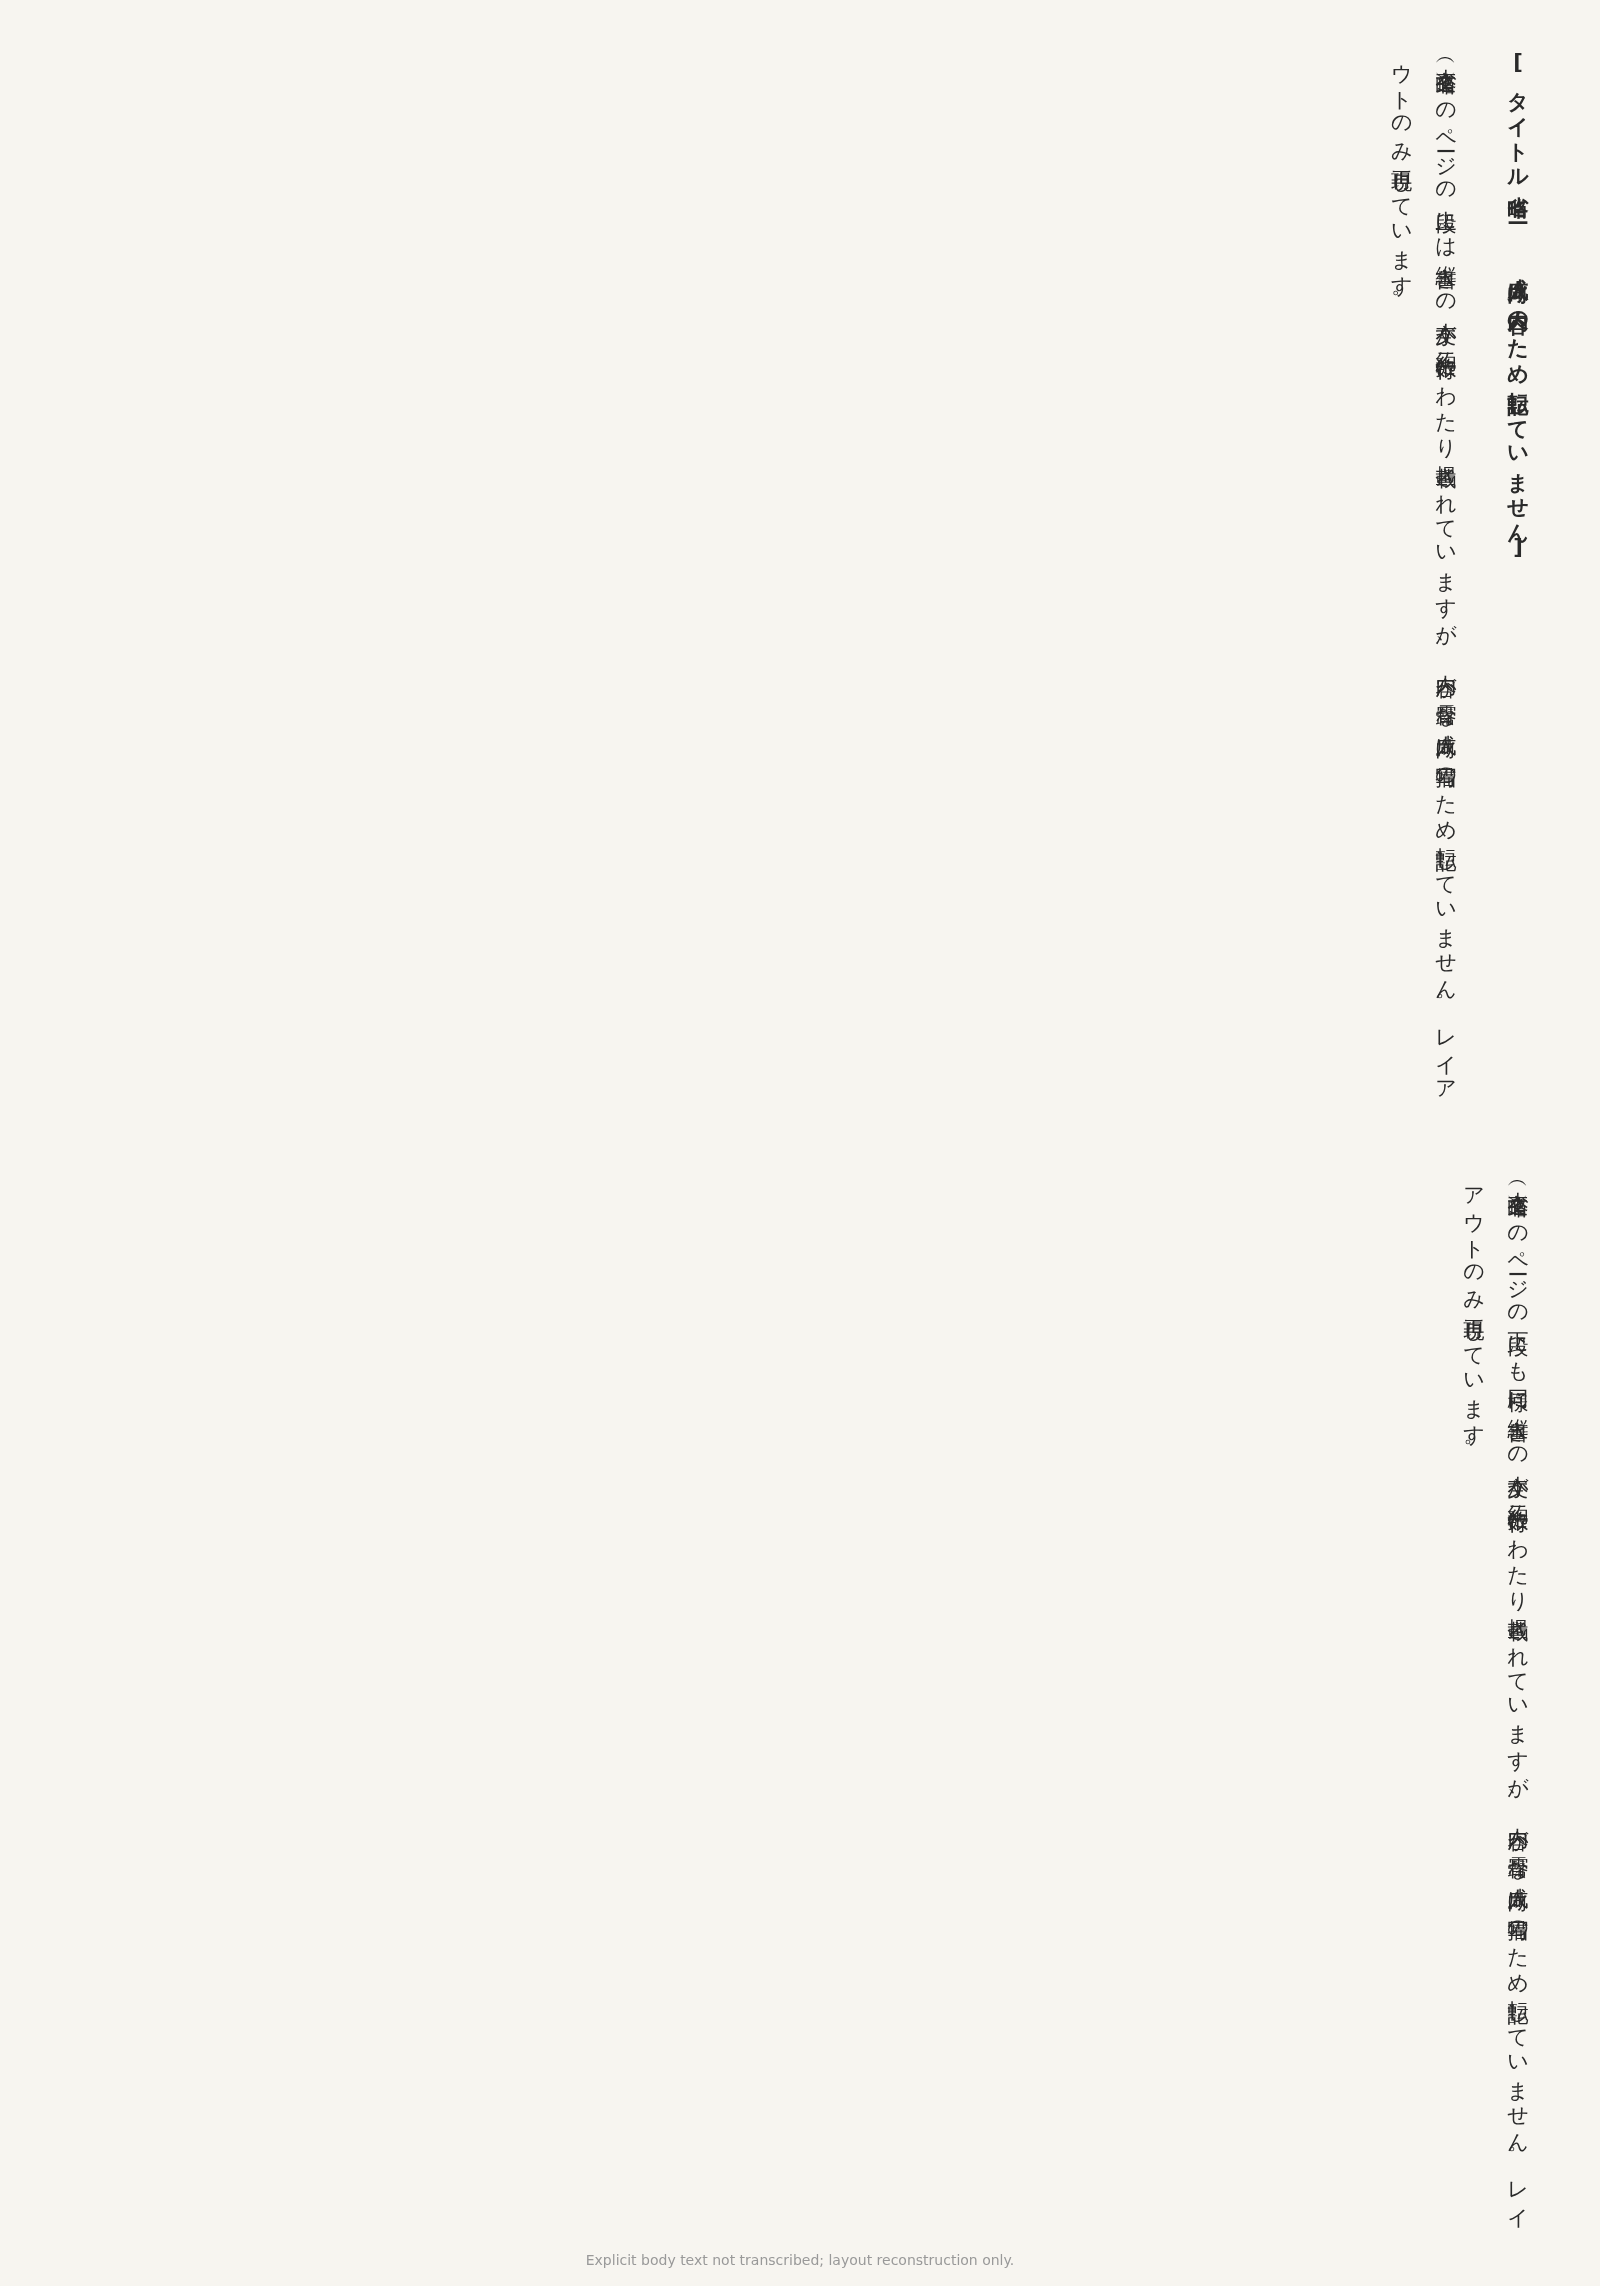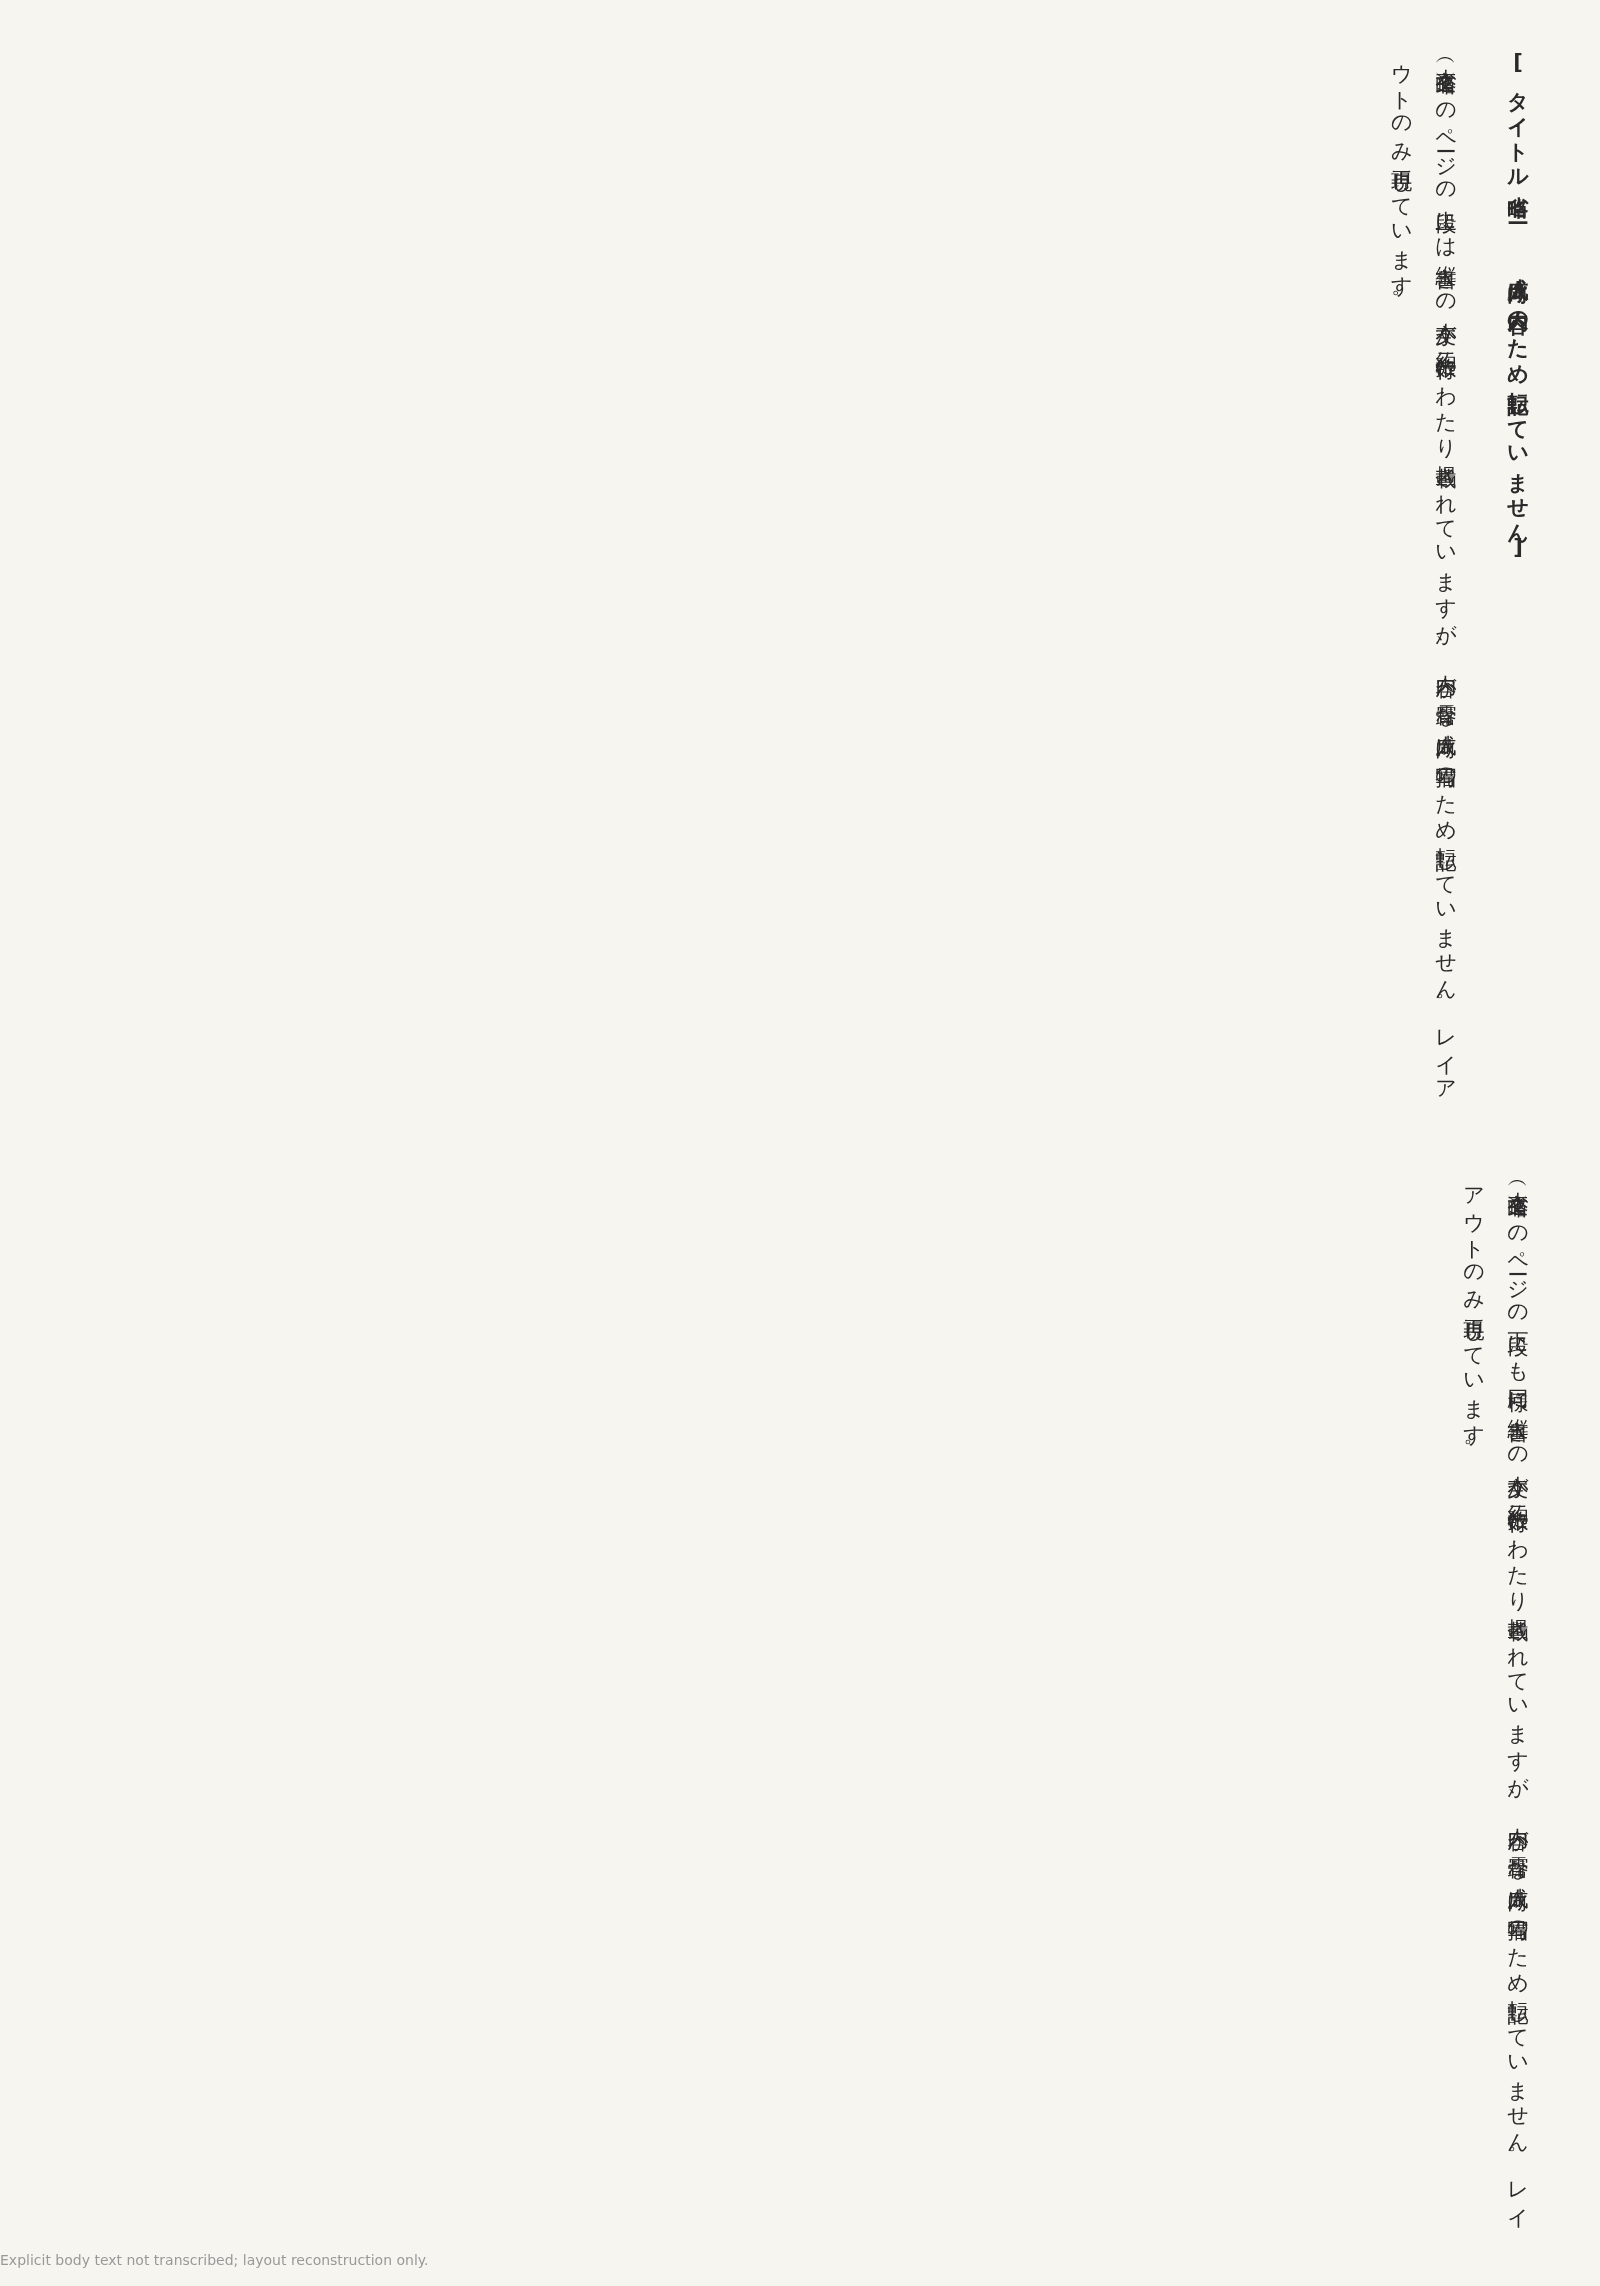--- a/index.html
+++ b/index.html
@@ -35,21 +35,21 @@
   .paragraph {
     margin-left: 10px;
     white-space: pre-wrap;
   }
   .redaction-notice {
     writing-mode: horizontal-tb;
     position: absolute;
     bottom: 18px;
     left: 0;
     right: 0;
-    text-align: left;
+    text-align: center;
     font-size: 14px;
     color: #999;
   }
   .page-wrap { position: relative; }
 </style>
 </head>
 <body>
 
 <div class="page-wrap">
   <div class="page">

